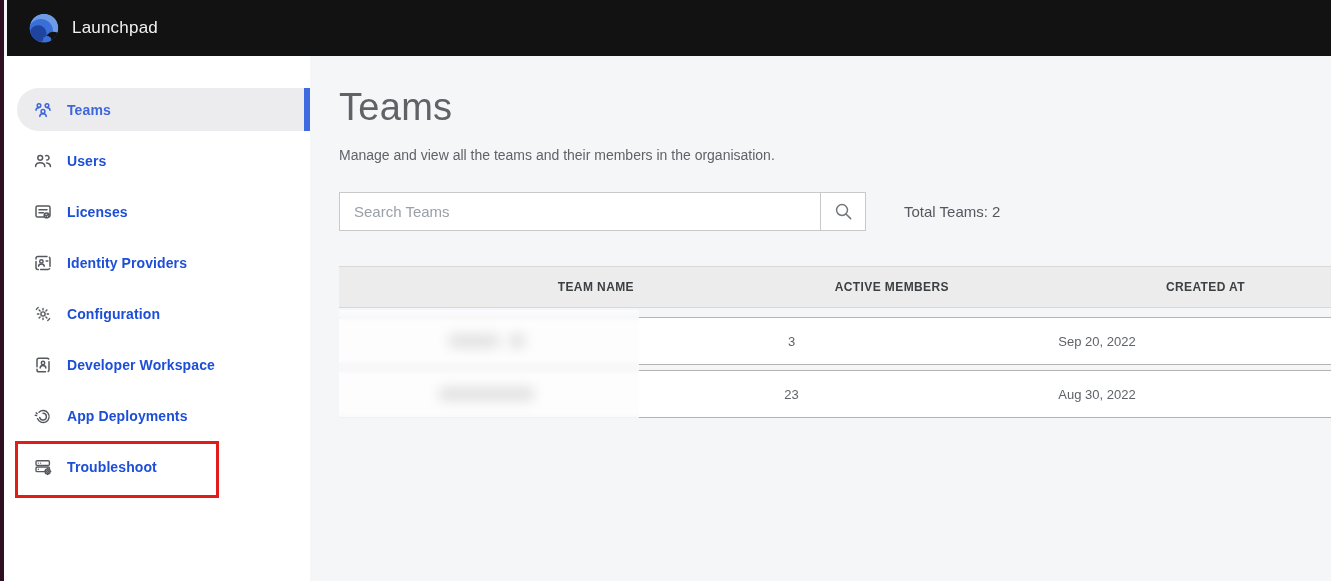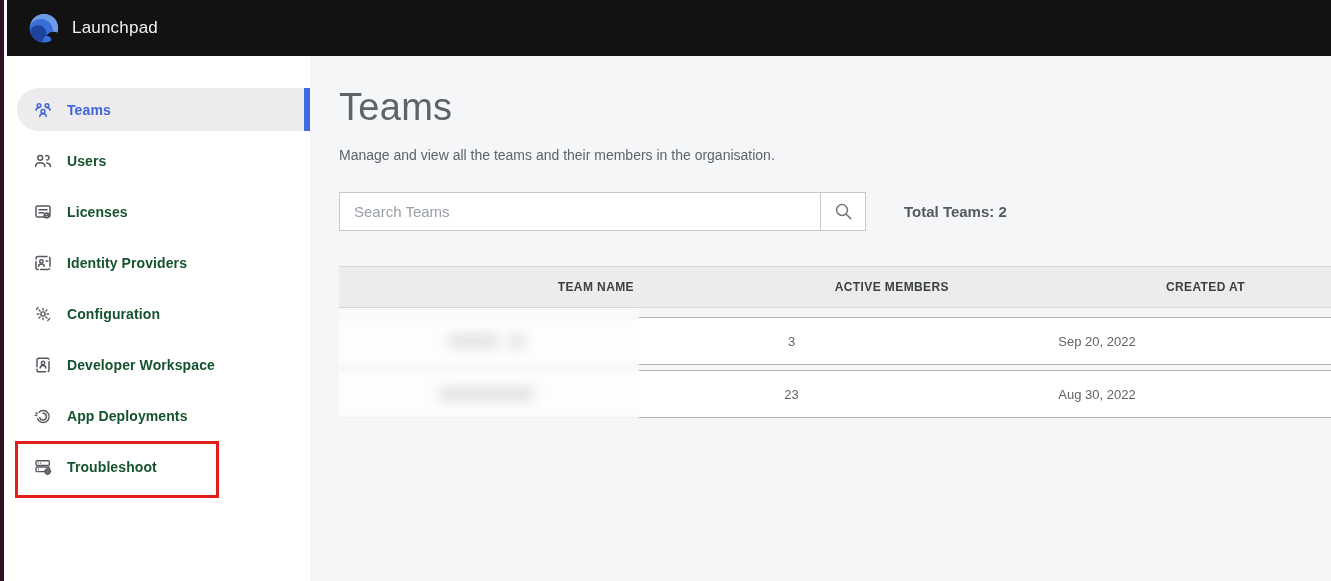--- a/index.html
+++ b/index.html
@@ -29,21 +29,21 @@
     position:absolute; left:4px; top:56px; width:306px; height:525px;
     background:#ffffff; z-index:5;
   }
   .nav{ padding-top:32px; position:relative; }
   .nav-item{
     height:43px; margin-bottom:8px; display:flex; align-items:center;
     padding-left:29px; cursor:pointer;
   }
   .nav-item .nav-icon{ width:20px; height:20px; display:inline-flex; flex:0 0 20px; }
   .nav-item .nav-label{
-    margin-left:14px; font-size:14px; font-weight:700; color:#14532d; letter-spacing:.1px;
+    margin-left:14px; font-size:14px; font-weight:700; color:#1d4ed8; letter-spacing:.1px;
   }
   .nav-item.active{
     background:#ececee; margin-left:13px; padding-left:16px;
     border-radius:24px 0 0 24px; position:relative;
   }
   .nav-item.active .nav-label{ color:#3f66d8; }
   .accent-bar{
     position:absolute; right:0; top:0; width:6px; height:100%;
     background:#3e6bdf;
   }
@@ -67,21 +67,21 @@
   }
   .search-input{
     flex:1; border:none; outline:none; padding:0 14px; font-size:15px;
     font-family:"Liberation Sans", sans-serif; color:#3c4043; background:transparent;
   }
   .search-input::placeholder{ color:#9aa0a6; }
   .search-btn{
     width:45px; border:none; border-left:1px solid #c9c9c9; background:#fff;
     display:flex; align-items:center; justify-content:center; cursor:pointer;
   }
-  .total-label{ margin-left:38px; font-size:15px; font-weight:700; color:#55585e; }
+  .total-label{ margin-left:38px; font-size:15px; font-weight:400; color:#55585e; }
   
   .table{ position:relative; margin-top:35px; margin-left:0; width:992px; }
   .thead{
     display:grid; grid-template-columns:295px 315px 296px 1fr;
     height:42px; align-items:center; background:#ececec;
     border-top:1px solid #d8d8d8; border-bottom:1px solid #d8d8d8;
   }
   .th{
     text-align:right; font-size:12px; font-weight:700; color:#3c4043; letter-spacing:.4px;
   }

